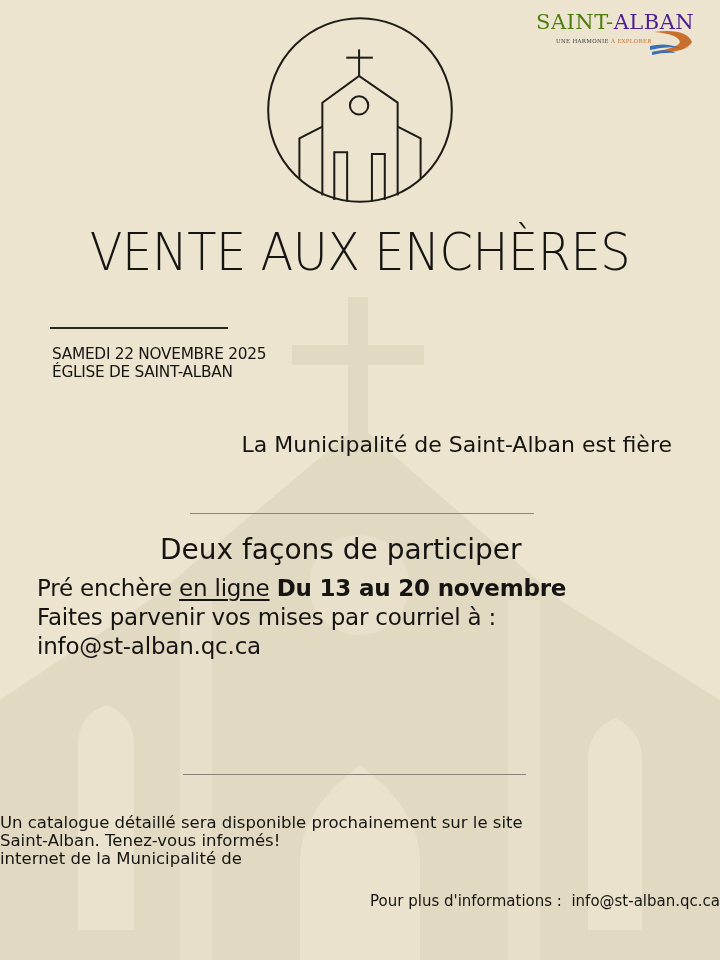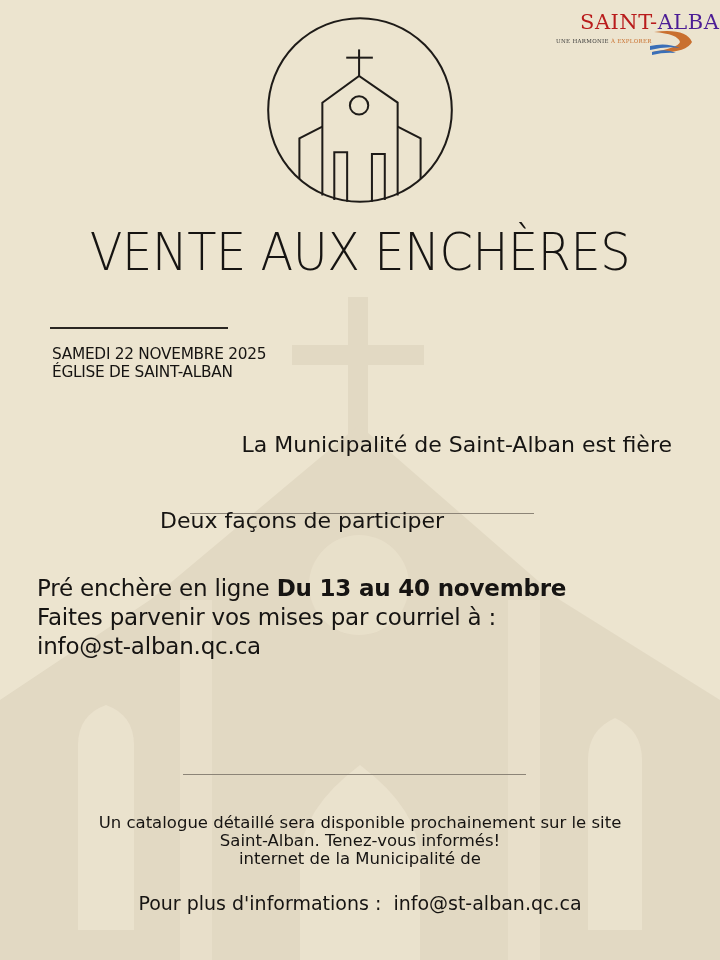--- a/index.html
+++ b/index.html
@@ -1,43 +1,43 @@
 <!DOCTYPE html>
 <html><head>
   <meta charset="utf-8">
   <style>
     html, body { margin: 0; padding: 0; }
     body { width: 720px; height: 960px; background: #ece4cf; overflow: hidden; position: relative; font-family: "DejaVu Sans", sans-serif; color: #161412; }
     .bg-church { position: absolute; left: 0; top: 0; width: 720px; height: 960px; z-index: 0; }
     .content { position: absolute; inset: 0; z-index: 1; }
     .logo { position: absolute; left: 536px; top: 10px; width: 170px; height: 40px; }
     .logo-title { position: absolute; left: 0; top: 0; font-family: "DejaVu Serif", serif; font-size: 21px; letter-spacing: 0.5px; white-space: nowrap; }
-    .logo-title .saint { color: #b91c1c; margin-left: 44px; }
+    .logo-title .saint { color: #4d7c0f; }
     .logo-title .alban { color: #4c1d95; }
     .logo-sub { position: absolute; left: 20px; top: 28px; font-family: "DejaVu Serif", serif; font-size: 5.5px; color: #3a3a3a; white-space: nowrap; letter-spacing: 0.3px; }
     .logo-sub .hl { color: #c9702f; }
     .logo-swoosh { position: absolute; left: 110px; top: 14px; width: 60px; height: 34px; }
     .emblem { position: absolute; left: 259px; top: 9px; width: 202px; height: 202px; }
     .title { position: absolute; left: 0; width: 720px; top: 222px; text-align: center; font-family: "DejaVu Sans", sans-serif; font-weight: 200; font-size: 52px; letter-spacing: -0.5px; transform: scaleX(0.92); transform-origin: center; white-space: nowrap; }
     .short-rule { position: absolute; left: 50px; top: 327px; width: 178px; height: 2px; background: #2a2622; }
     .date-block { position: absolute; left: 52px; top: 345px; font-size: 16.5px; line-height: 18px; letter-spacing: -0.3px; transform: scaleX(0.93); transform-origin: left; white-space: nowrap; }
     .intro { position: absolute; left: 0; width: 672px; top: 430px; text-align: right; font-size: 22px; line-height: 30px; }
     .intro-line { display: block; white-space: nowrap; }
     .rule { position: absolute; height: 1px; background: #8c8477; }
     .rule1 { left: 190px; top: 513px; width: 344px; }
     .rule2 { left: 183px; top: 774px; width: 343px; }
-    .ways-heading { position: absolute; left: 160px; top: 508px; font-size: 22px; white-space: nowrap; }
+    .ways-heading { position: absolute; left: 160px; top: 533px; font-size: 28px; white-space: nowrap; }
     .block { position: absolute; left: 37px; font-size: 23px; line-height: 29px; white-space: nowrap; letter-spacing: -0.2px; }
     .block1 { top: 574px; }
     .block2 { top: 684px; }
-    .u { text-underline-offset: 3px; text-decoration-thickness: 1.5px; margin-top: 7px; }
+    .u { text-decoration: underline; text-underline-offset: 3px; text-decoration-thickness: 1.5px; margin-top: 7px; }
     b { font-weight: 700; }
-    .catalog { position: absolute; left: 0; width: 720px; top: 814px; text-align: center; font-size: 16.5px; line-height: 18px; }
+    .catalog { position: absolute; left: 0; width: 720px; top: 814px; text-align: left; font-size: 16.5px; line-height: 18px; }
     .catalog span { display: block; white-space: nowrap; }
-    .more-info { position: absolute; left: 0; width: 720px; top: 892px; text-align: center; font-size: 19px; white-space: pre; }
+    .more-info { position: absolute; left: 0; width: 720px; top: 892px; text-align: right; font-size: 15px; white-space: pre; }
   </style>
 </head>
 <body>
 
 <svg class="bg-church" viewBox="0 0 720 960">
   <g fill="#e2d9c3">
     <rect x="348" y="297" width="20" height="240"></rect>
     <rect x="292" y="345" width="132" height="20"></rect>
     <polygon points="0,700 150,600 150,960 0,960"></polygon>
     <polygon points="720,700 560,600 560,960 720,960"></polygon>
@@ -93,21 +93,21 @@
   <div class="intro">
     <span class="intro-line">La Municipalité de Saint-Alban est fière</span>
   </div>
 
   <div class="rule rule1"></div>
 
   <div class="ways-heading">Deux façons de participer</div>
 
   <div class="block block1">
     <div>
-      <span>Pré enchère </span><span class="u">en ligne</span> <b>Du 13 au 40 novembre</b>
+      <span>Pré enchère </span><span class="u">en ligne</span> <b>Du 13 au 20 novembre</b>
     </div>
     <div>Faites parvenir vos mises par courriel à :</div>
     <div>info@st-alban.qc.ca</div>
   </div>
 
 
   <div class="rule rule2"></div>
 
   <div class="catalog">
     <span>Un catalogue détaillé sera disponible prochainement sur le site</span>

